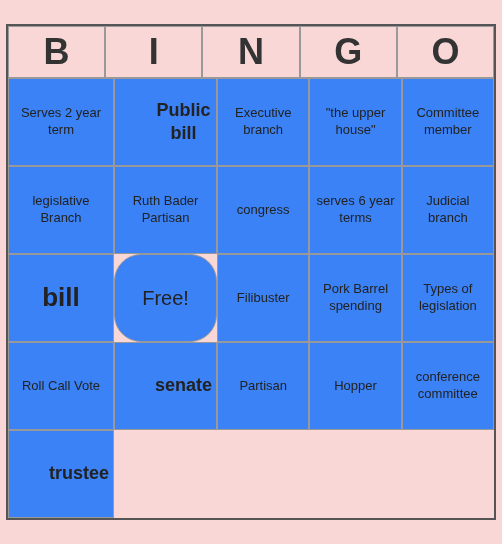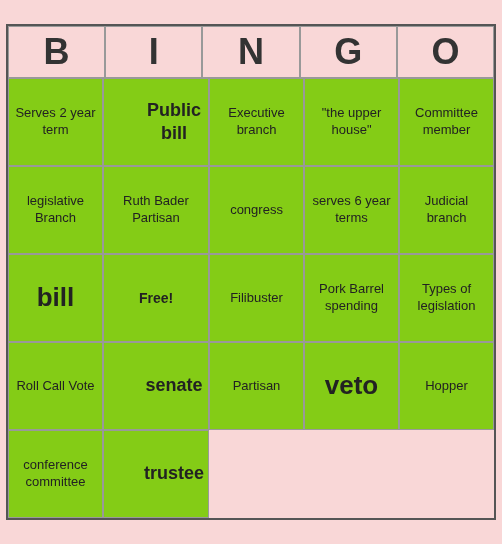--- a/index.html
+++ b/index.html
@@ -37,37 +37,38 @@
       grid-template-rows: repeat(5, 1fr);
     }
     .bingo-cell {
       border: 1px solid #999;
       display: flex;
       align-items: center;
       justify-content: center;
       text-align: center;
       min-height: 88px;
       padding: 4px;
-      background: #84cc16;
+      background: #3b82f6;
       font-size: 13px;
       color: #222;
       line-height: 1.3;
     }
     .bingo-cell.large {
       font-size: 26px;
       font-weight: bold;
     }
     .bingo-cell.medium {
       font-size: 18px;
       font-weight: bold;
       padding-left: 40px;
     }
     .bingo-cell.free {
-      font-size: 14px;
-      font-weight: bold;
+      font-size: 20px;
+      font-weight: normal;
+      border-radius: 27px;
     }
   </style>
 </head>
 <body>
 
 <div class="bingo-card">
   <div class="bingo-header">
 
   <div class="bingo-header-cell">B</div>
       <div class="bingo-header-cell">I</div>
@@ -88,18 +89,17 @@
       <div class="bingo-cell">serves 6 year terms</div>
       <div class="bingo-cell">Judicial branch</div>
       <div class="bingo-cell large">bill</div>
       <div class="bingo-cell free">Free!</div>
       <div class="bingo-cell">Filibuster</div>
       <div class="bingo-cell">Pork Barrel spending</div>
       <div class="bingo-cell">Types of legislation</div>
       <div class="bingo-cell">Roll Call Vote</div>
       <div class="bingo-cell medium">senate</div>
       <div class="bingo-cell">Partisan</div>
-      <div class="bingo-cell large">veto</div>
       <div class="bingo-cell">Hopper</div>
       <div class="bingo-cell">conference committee</div>
       <div class="bingo-cell medium">trustee</div>
     </div>
 </div>
 
 </body></html>

